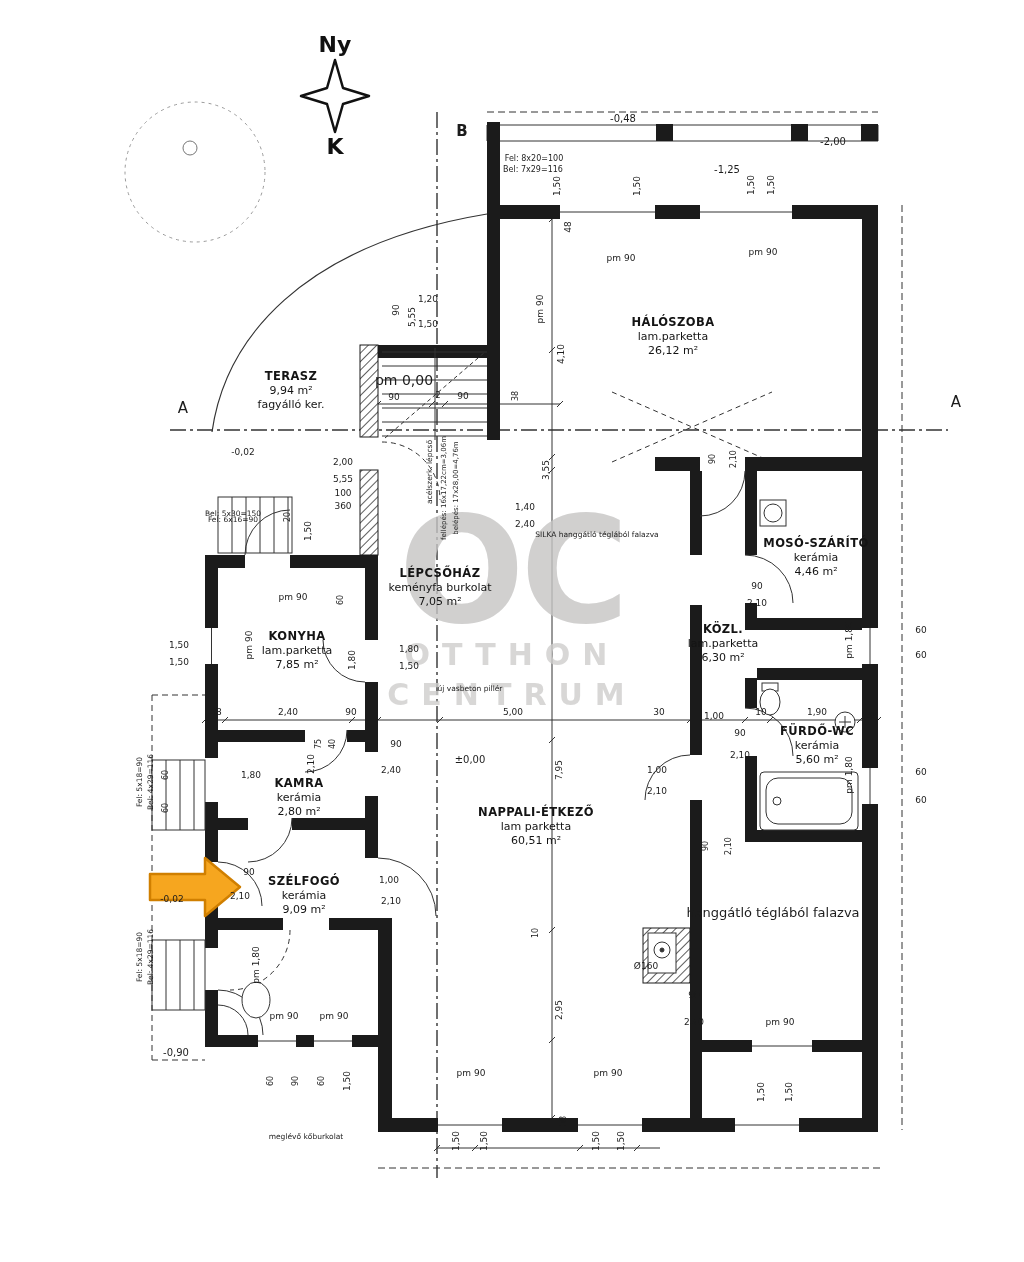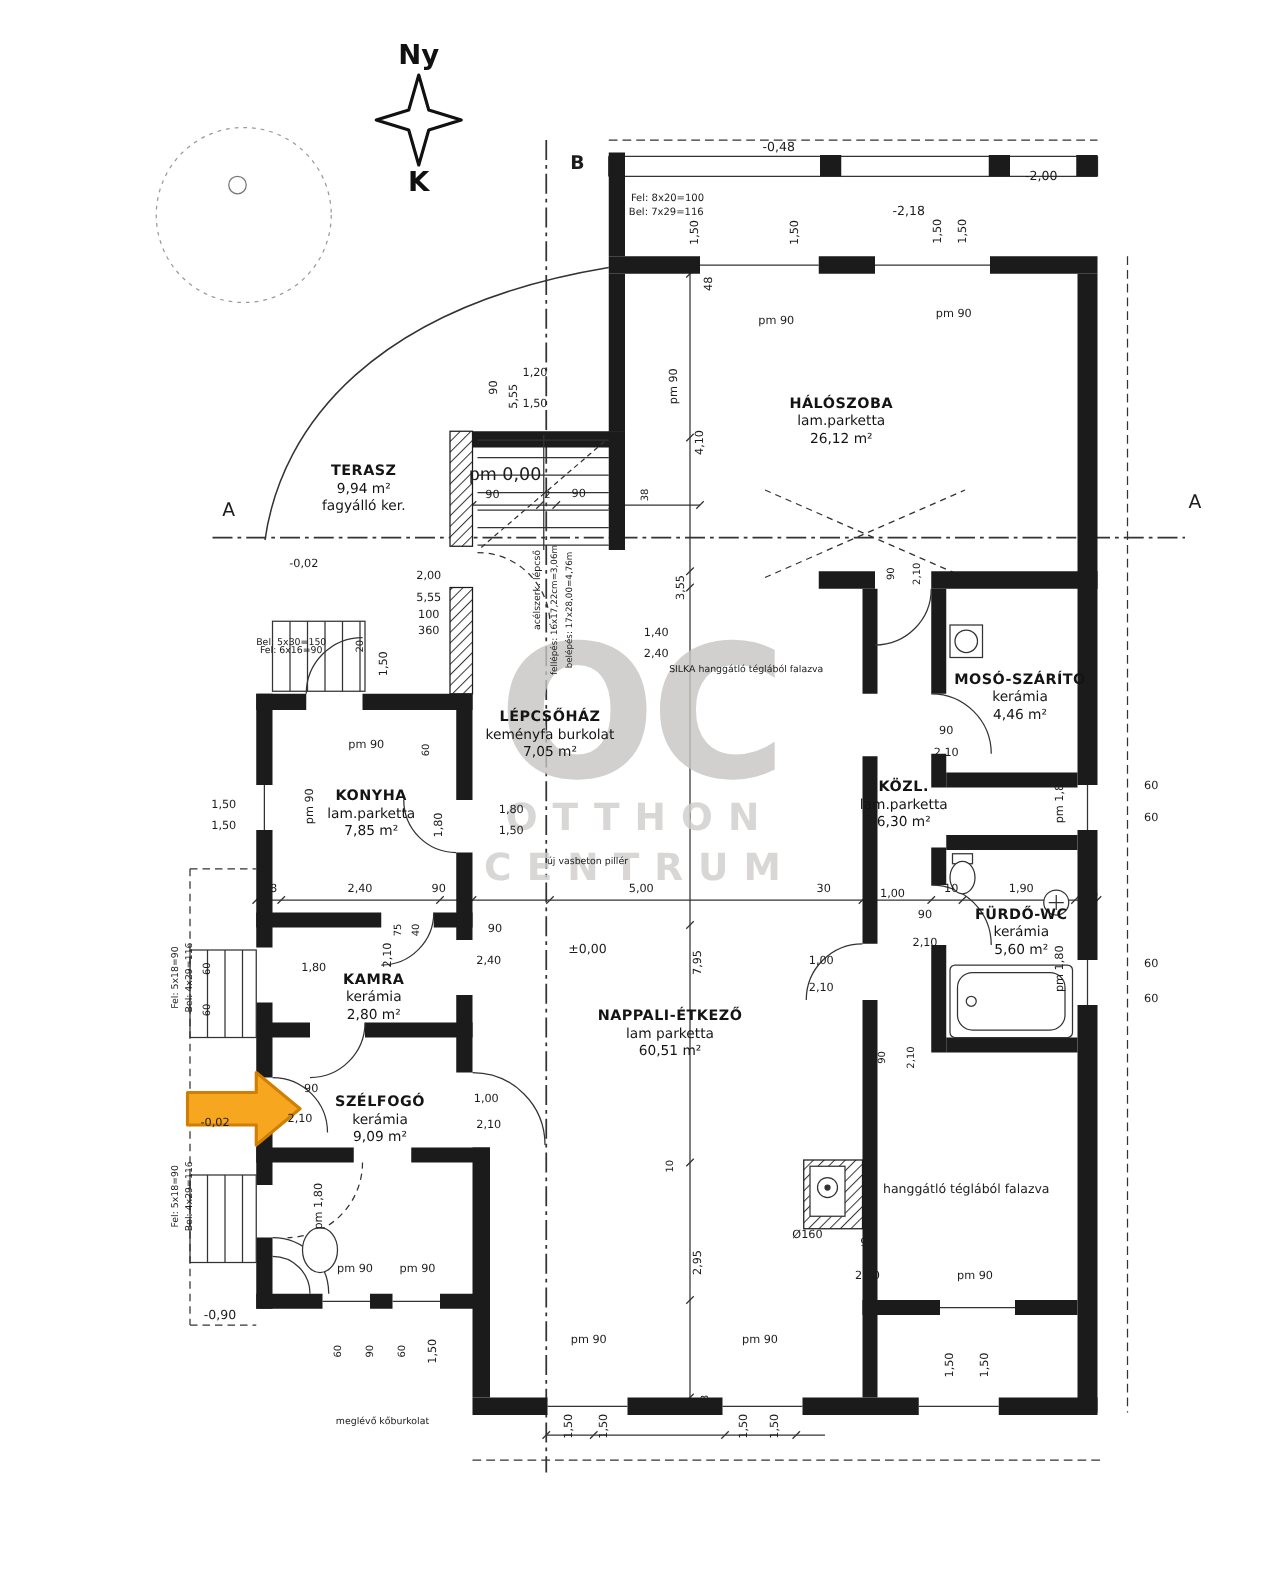--- a/index.html
+++ b/index.html
@@ -211,40 +211,40 @@
     </svg>
     <div class="compass-s">K</div>
   </div>
 
   <div id="labels" class="labels">
       <span class="lbl b" style="left: 462px; top: 131px; font-size: 15px;">B</span>
       <span class="lbl" style="left: 183px; top: 408px; font-size: 15px;">A</span>
       <span class="lbl" style="left: 956px; top: 402px; font-size: 15px;">A</span>
       <span class="lbl" style="left: 623px; top: 119px; font-size: 10px;">-0,48</span>
       <span class="lbl" style="left: 833px; top: 142px; font-size: 10px;">-2,00</span>
-      <span class="lbl" style="left: 727px; top: 170px; font-size: 10px;">-2,18</span>
+      <span class="lbl" style="left: 727px; top: 170px; font-size: 10px;">-1,25</span>
       <span class="lbl" style="left: 404px; top: 380px; font-size: 14px;">pm 0,00</span>
       <span class="lbl" style="left: 470px; top: 760px; font-size: 10px;">±0,00</span>
       <span class="lbl" style="left: 243px; top: 452px; font-size: 9px;">-0,02</span>
       <span class="lbl" style="left: 172px; top: 899px; font-size: 9px;">-0,02</span>
       <span class="lbl" style="left: 176px; top: 1053px; font-size: 10px;">-0,90</span>
       <span class="lbl" style="left: 534px; top: 159px; font-size: 8px;">Fel: 8x20=100</span>
       <span class="lbl" style="left: 533px; top: 170px; font-size: 8px;">Bel: 7x29=116</span>
       <span class="lbl" style="left: 233px; top: 520px; font-size: 7.5px;">Fel: 6x16=90</span>
       <span class="lbl" style="left: 233px; top: 514px; font-size: 7.5px;">Bel: 5x30=150</span>
       <span class="lbl v" style="left: 140px; top: 782px; font-size: 7.5px;">Fel: 5x18=90</span>
       <span class="lbl v" style="left: 151px; top: 782px; font-size: 7.5px;">Bel: 4x29=116</span>
       <span class="lbl v" style="left: 140px; top: 957px; font-size: 7.5px;">Fel: 5x18=90</span>
       <span class="lbl v" style="left: 151px; top: 957px; font-size: 7.5px;">Bel: 4x29=116</span>
       <span class="lbl v" style="left: 430px; top: 472px; font-size: 7.5px;">acélszerk. lépcső</span>
       <span class="lbl v" style="left: 444px; top: 488px; font-size: 7px;">fellépés: 16x17,22cm=3,06m</span>
       <span class="lbl v" style="left: 456px; top: 488px; font-size: 7px;">belépés: 17x28,00=4,76m</span>
       <span class="lbl" style="left: 597px; top: 535px; font-size: 7.5px;">SILKA hanggátló téglából falazva</span>
       <span class="lbl" style="left: 470px; top: 689px; font-size: 7.5px;">új vasbeton pillér</span>
-      <span class="lbl" style="left: 773px; top: 912px; font-size: 10px; margin-top: 40px;">hanggátló téglából falazva</span>
+      <span class="lbl" style="left: 773px; top: 912px; font-size: 13px;">hanggátló téglából falazva</span>
       <span class="lbl" style="left: 306px; top: 1137px; font-size: 7.5px;">meglévő kőburkolat</span>
       <span class="lbl v" style="left: 557px; top: 186px; font-size: 9px;">1,50</span>
       <span class="lbl v" style="left: 637px; top: 186px; font-size: 9px;">1,50</span>
       <span class="lbl v" style="left: 751px; top: 185px; font-size: 9px;">1,50</span>
       <span class="lbl v" style="left: 771px; top: 185px; font-size: 9px;">1,50</span>
       <span class="lbl v" style="left: 568px; top: 227px; font-size: 9px;">48</span>
       <span class="lbl" style="left: 621px; top: 258px; font-size: 9px;">pm 90</span>
       <span class="lbl" style="left: 763px; top: 252px; font-size: 9px;">pm 90</span>
       <span class="lbl" style="left: 428px; top: 299px; font-size: 9px;">1,20</span>
       <span class="lbl" style="left: 428px; top: 324px; font-size: 9px;">1,50</span>
@@ -306,21 +306,21 @@
       <span class="lbl" style="left: 921px; top: 772px; font-size: 9px;">60</span>
       <span class="lbl" style="left: 921px; top: 800px; font-size: 9px;">60</span>
       <span class="lbl v" style="left: 706px; top: 846px; font-size: 8px;">90</span>
       <span class="lbl v" style="left: 729px; top: 846px; font-size: 8px;">2,10</span>
       <span class="lbl" style="left: 249px; top: 872px; font-size: 9px;">90</span>
       <span class="lbl" style="left: 240px; top: 896px; font-size: 9px;">2,10</span>
       <span class="lbl" style="left: 389px; top: 880px; font-size: 9px;">1,00</span>
       <span class="lbl" style="left: 391px; top: 901px; font-size: 9px;">2,10</span>
       <span class="lbl v" style="left: 536px; top: 933px; font-size: 8px;">10</span>
       <span class="lbl v" style="left: 559px; top: 1010px; font-size: 9px;">2,95</span>
-      <span class="lbl" style="left: 646px; top: 989px; font-size: 9px;">Ø160</span>
+      <span class="lbl" style="left: 646px; top: 966px; font-size: 9px;">Ø160</span>
       <span class="lbl" style="left: 694px; top: 995px; font-size: 9px;">90</span>
       <span class="lbl" style="left: 694px; top: 1022px; font-size: 9px;">2,40</span>
       <span class="lbl" style="left: 780px; top: 1022px; font-size: 9px;">pm 90</span>
       <span class="lbl v" style="left: 256px; top: 965px; font-size: 9px;">pm 1,80</span>
       <span class="lbl" style="left: 284px; top: 1016px; font-size: 9px;">pm 90</span>
       <span class="lbl" style="left: 334px; top: 1016px; font-size: 9px;">pm 90</span>
       <span class="lbl v" style="left: 271px; top: 1081px; font-size: 8px;">60</span>
       <span class="lbl v" style="left: 296px; top: 1081px; font-size: 8px;">90</span>
       <span class="lbl v" style="left: 322px; top: 1081px; font-size: 8px;">60</span>
       <span class="lbl v" style="left: 347px; top: 1081px; font-size: 9px;">1,50</span>

